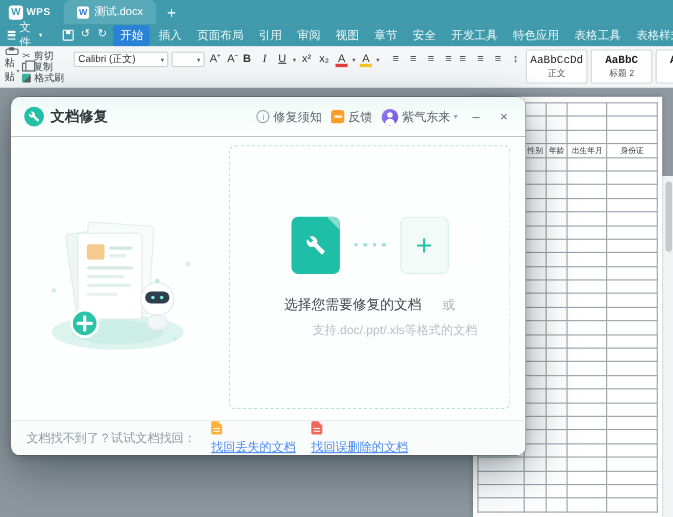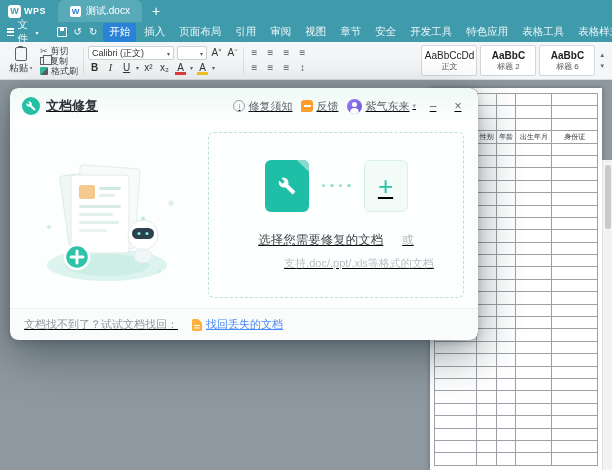--- a/index.html
+++ b/index.html
@@ -41,52 +41,52 @@
   .clipboard::before { content:""; position:absolute; left:2px; top:-2px; width:5px; height:2.5px; background:#596066; border-radius:1px; }
   .paste-label { display:flex; align-items:center; gap:1px; }
   .tiny-caret { font-size:6px; color:#596066; }
   .clip-col { display:flex; flex-direction:column; justify-content:space-between; padding:2px 2px; font-size:9px; color:#3c4347; }
   .clip-row { display:flex; align-items:center; gap:3px; height:10px; white-space:nowrap; }
   .ic-cut { font-size:9px; color:#596066; line-height:1; }
   .ic-copy { width:7px; height:8px; border:1px solid #596066; position:relative; }
   .ic-copy::after { content:""; position:absolute; left:2px; top:-3px; width:7px; height:8px; border:1px solid #596066; background:#f4f6f7; }
   .ic-brush { width:8px; height:8px; background:linear-gradient(135deg,#35b7a0 55%, #596066 55%); border-radius:1px; }
 
-  .font-group, .para-group { display:flex; flex-direction:column; justify-content:space-between; padding:2px 1px; }
+  .font-group, .para-group { display:flex; flex-direction:row; justify-content:space-between; padding:2px 1px; }
   .fg-row { display:flex; align-items:center; gap:3px; height:15px; }
   .selectbox { background:#fff; border:1px solid #ccd1d3; border-radius:2px; height:14px; display:flex; align-items:center; justify-content:space-between; font-size:9px; color:#333; padding:0 3px; }
   .font-name-box { width:86px; }
   .font-size-box { width:30px; }
   .tbtn { min-width:13px; height:14px; display:flex; align-items:center; justify-content:center; font-size:10px; color:#333; line-height:1; }
   .b-bold { font-weight:bold; }
   .b-italic { font-style:italic; font-family:"Liberation Serif",serif; }
   .b-under { text-decoration:underline; }
   .a-color { position:relative; }
   .a-color::after { content:""; position:absolute; left:1px; right:1px; bottom:0; height:2.5px; background:#e23b3b; }
   .a-high { position:relative; }
   .a-high::after { content:""; position:absolute; left:1px; right:1px; bottom:0; height:2.5px; background:#f7c325; }
   .pg-ico { font-size:10px; color:#4a5257; }
 
   .styles-gallery { margin-left:auto; display:flex; align-items:center; gap:3px; padding:2px 2px; }
   .style-item { width:56px; height:31px; background:#fff; border:1px solid #d4d8da; border-radius:2px; display:flex; flex-direction:column; align-items:center; justify-content:center; }
-  .style-sample { font-family:Liberation Sans, sans-serif; font-size:10px; color:#222; line-height:1; }
+  .style-sample { font-family:Liberation Mono, monospace; font-size:10px; color:#222; line-height:1; }
   .style-item:nth-child(n+2) .style-sample { font-weight:bold; }
   .style-label { font-size:8px; color:#555; margin-top:2px; line-height:1; }
   .gal-arrows { display:flex; flex-direction:column; justify-content:center; gap:3px; color:#666; font-size:7px; padding:0 2px; }
 
   
   .content { position:absolute; top:80px; left:0; right:0; bottom:0; background:#8f989f; }
   .page { position:absolute; left:430px; top:8px; right:10px; bottom:0; background:#fff; box-shadow:0 0 5px rgba(0,0,0,.3); padding:5px 4px; }
   .doc-table { width:100%; border-collapse:collapse; table-layout:fixed; }
   .doc-table td { border:1px solid #9ba1a6; height:12.4px; padding:0 1px; font-size:7px; color:#333; text-align:center; overflow:hidden; white-space:nowrap; }
   .scrollbar { position:absolute; top:80px; bottom:0; right:0; width:10px; background:#f2f3f4; border-left:1px solid #e0e2e4; }
   .scroll-thumb { position:absolute; top:5px; left:2px; width:6px; height:64px; background:#c6cacd; border-radius:3px; }
 
   
-  .modal { position:absolute; left:10px; top:88px; width:468px; height:252px; background:#000000; border-radius:8px; overflow:hidden; display:flex; flex-direction:column; box-shadow:0 14px 44px rgba(15,35,45,.45), 0 2px 8px rgba(0,0,0,.18);text-decoration:underline; }
+  .modal { position:absolute; left:10px; top:88px; width:468px; height:326px; background:#000000; border-radius:8px; overflow:hidden; display:flex; flex-direction:column; box-shadow:0 14px 44px rgba(15,35,45,.45), 0 2px 8px rgba(0,0,0,.18); }
   .m-header { height:36px; flex:0 0 36px; display:flex; align-items:center; padding:0 12px; background:linear-gradient(180deg,#eef9f6,#ffffff); }
   .m-title-ico { width:18px; height:18px; border-radius:50%; background:#25bfa5; display:flex; align-items:center; justify-content:center; margin-right:6px; }
   .m-title { font-size:13px; font-weight:bold; color:#30363b; }
   .m-right { margin-left:auto; display:flex; align-items:center; gap:9px; color:#5d646a; font-size:11px; }
   .hitem { display:flex; align-items:center; gap:3px; }
   .info-ico { width:12px; height:12px; border:1px solid #9aa1a6; border-radius:50%; font-size:8px; display:flex; align-items:center; justify-content:center; color:#9aa1a6; }
   .fb-ico { width:12px; height:12px; background:#ff9d2b; border-radius:3px 3px 3px 1px; position:relative; }
   .fb-ico::after { content:""; position:absolute; left:2.5px; top:5px; width:7px; height:1.5px; background:#fff; }
   .avatar { width:15px; height:15px; border-radius:50%; background:linear-gradient(135deg,#9a7bf7,#6c55d9); position:relative; overflow:hidden; }
   .avatar::before { content:""; position:absolute; left:5px; top:3px; width:5px; height:5px; border-radius:50%; background:#fff; }
@@ -101,21 +101,21 @@
   .dz-doc { width:44px; height:52px; background:#1fbfa7; border-radius:6px; position:relative; display:flex; align-items:center; justify-content:center; }
   .dz-doc::after { content:""; position:absolute; top:0; right:0; border-style:solid; border-width:0 12px 12px 0; border-color:transparent #8adcce transparent transparent; border-radius:0 6px 0 0; }
   .dz-dots { display:flex; gap:5px; }
   .dz-dots i { width:3.5px; height:3.5px; border-radius:50%; background:#9fdfd3; }
   .dz-plus { width:44px; height:52px; border-radius:6px; background:#f3fbf9; border:1px solid #d9efe9; display:flex; align-items:center; justify-content:center; color:#25c3a8; font-size:26px; font-weight:300; line-height:1; }
   .dz-main { margin-top:20px; font-size:12.5px; color:#3e454b; display:flex; align-items:center; gap:19px; white-space:nowrap;text-align:center; }
   .dz-or { color:#a9b1b6; font-size:11.5px; }
   .dz-hint { margin-top:7px; font-size:11px; color:#b7c0c5;margin-left:46px; }
 
   .m-footer { height:32px; flex:0 0 32px; border-top:1px solid #eef1f2; background:#fafcfc; display:flex; align-items:center; padding:0 14px; font-size:11px; color:#8f979d; gap:14px; }
-  .flink { display:flex; align-items:center; gap:4px; color:#4a8af4; cursor:default; }
+  .flink { display:flex; align-items:flex-start; gap:4px; color:#4a8af4; cursor:default;flex-direction:column; }
   .flink .ltext { text-decoration:underline; }
   .doc-ico { width:10px; height:12px; border-radius:1.5px; position:relative; }
   .doc-ico::after { content:""; position:absolute; top:0; right:0; border-style:solid; border-width:0 4px 4px 0; border-color:transparent #fafcfc transparent transparent; }
   .doc-ico::before { content:""; position:absolute; left:2px; right:2px; top:6px; height:1.2px; background:#fff; box-shadow:0 2.5px 0 #fff; }
   .doc-orange { background:#ffb03a; }
   .doc-red { background:#f2665a; }
 </style>
 </head>
 <body>
 
@@ -561,14 +561,18 @@
       <div class="dz-hint">支持.doc/.ppt/.xls等格式的文档</div>
     </div>
   </div>
 
   <div class="m-footer">
     <span>文档找不到了？试试文档找回：</span>
     <span class="flink">
       <span class="doc-ico doc-orange"></span>
       <span class="ltext">找回丢失的文档</span>
     </span>
+    <span class="flink">
+      <span class="doc-ico doc-red"></span>
+      <span class="ltext">找回误删除的文档</span>
+    </span>
   </div>
 </div>
 
 </body></html>

